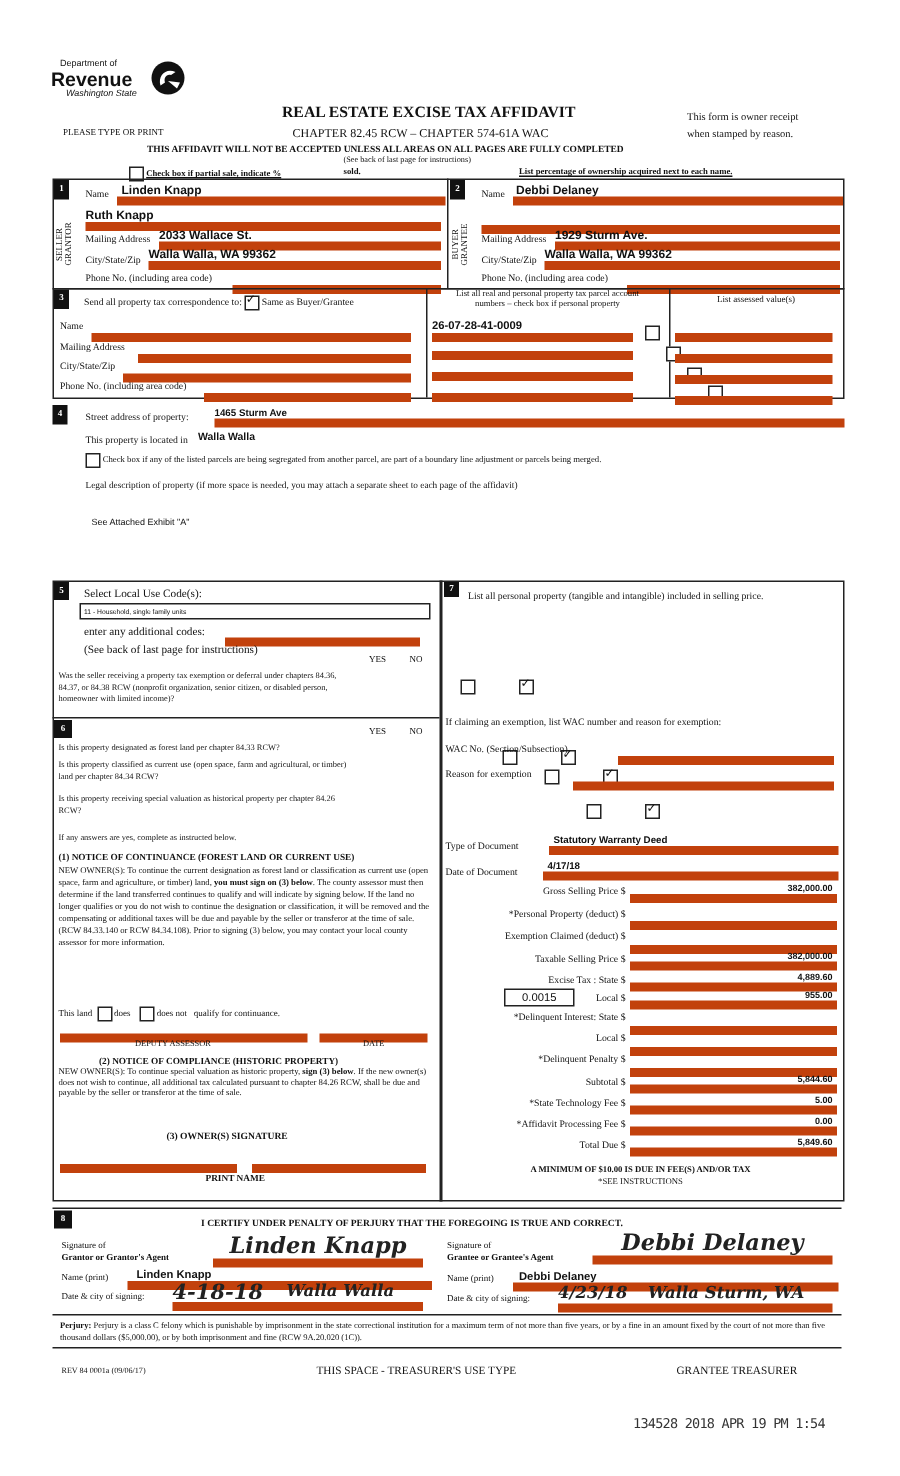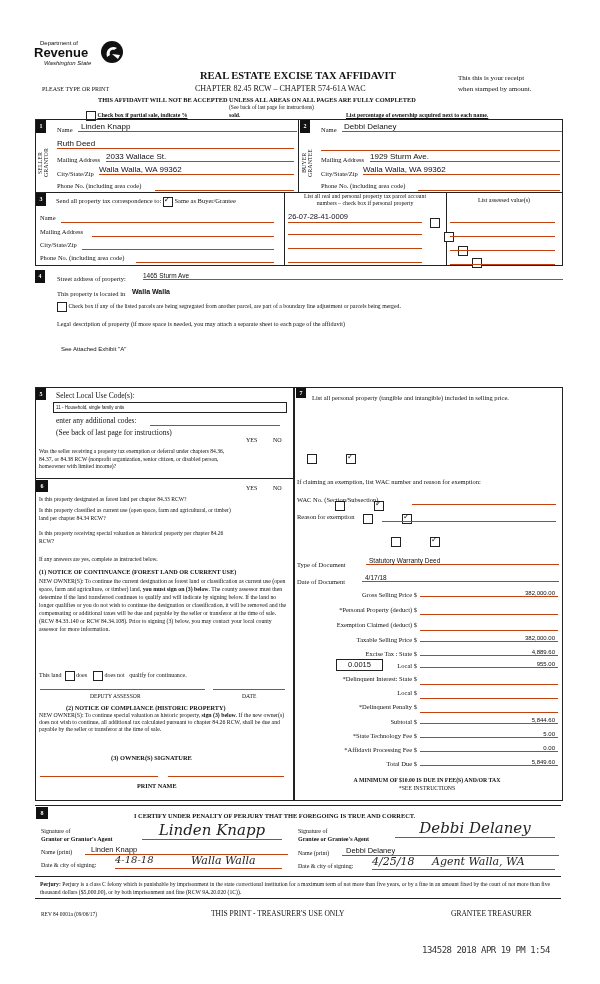--- a/index.html
+++ b/index.html
@@ -1,20 +1,20 @@
 <!DOCTYPE html>
 <html><head>
 <meta charset="utf-8">
 <style>
   html,body{margin:0;padding:0;background:#fff;}
   body{width:600px;height:984px;position:relative;overflow:hidden;font-family:"Liberation Serif",serif;color:#111;}
   .abs{position:absolute;}
   .sans{font-family:"Liberation Sans",sans-serif;}
   .fill{font-family:"Liberation Sans",sans-serif;color:#111;}
-  .u{border-bottom:1px solid #c2410c;}
+  .u{border-bottom:6px solid #c2410c;font-weight:bold;}
   .box{border:1px solid #222;}
   .num{background:#111;color:#fff;font-size:6px;text-align:center;font-weight:bold;line-height:13px;}
   .cb{width:8px;height:8px;border:1px solid #222;display:inline-block;background:#fff;position:relative;vertical-align:middle;}
   .cb.checked::after{content:"✓";position:absolute;left:0;top:-3px;font-size:8px;line-height:10px;font-family:"DejaVu Sans",sans-serif;}
   .lbl{font-size:6.5px;}
   .lbl7{font-size:7px;}
   .money{font-family:"Liberation Sans",sans-serif;font-size:6px;text-align:right;padding-right:3px;}
   .vert{writing-mode:vertical-rl;transform:rotate(180deg);font-size:6px;text-align:center;}
   .sig{font-family:"DejaVu Serif",serif;font-style:italic;font-size:15px;color:#222;}
 </style>
@@ -28,25 +28,25 @@
   <div class="sans" style="position:absolute;left:6px;top:0;font-size:6px;">Department of</div>
   <div class="sans" style="position:absolute;left:0;top:5px;font-size:13px;font-weight:bold;">Revenue</div>
   <div class="sans" style="position:absolute;left:10px;top:20px;font-size:6px;font-style:italic;">Washington State</div>
 </div>
 <svg class="abs" style="left:100px;top:40px;" width="24" height="24" viewBox="0 0 24 24">
   <circle cx="12" cy="12" r="11" fill="#111"></circle>
   <path d="M7 17 C5 10 11 5 17 8 L14 10 C11 9 9 12 10 15 Z" fill="#fff"></path>
   <path d="M12 14 L18 19 L20 15 Z" fill="#fff"></path>
 </svg>
 
-<div class="abs" style="left:200px;top:70px;font-size:10.5px;font-weight:bold;">REAL ESTATE EXCISE TAX AFFIDAVIT</div>
+<div class="abs" style="left:188px;top:70px;font-size:10.5px;font-weight:bold;">REAL ESTATE EXCISE TAX AFFIDAVIT</div>
 <div class="abs" style="left:195px;top:84px;font-size:8px;">CHAPTER 82.45 RCW – CHAPTER 574-61A WAC</div>
 <div class="abs" style="left:42px;top:86px;font-size:6px;">PLEASE TYPE OR PRINT</div>
-<div class="abs" style="left:458px;top:74px;font-size:7px;">This this is your receipt</div>
-<div class="abs" style="left:458px;top:85px;font-size:7px;">when stamped by amount.</div>
+<div class="abs" style="left:458px;top:74px;font-size:7px;">This form is owner receipt</div>
+<div class="abs" style="left:458px;top:85px;font-size:7px;">when stamped by reason.</div>
 <div class="abs" style="left:98px;top:96px;font-size:6.3px;font-weight:bold;">THIS AFFIDAVIT WILL NOT BE ACCEPTED UNLESS ALL AREAS ON ALL PAGES ARE FULLY COMPLETED</div>
 <div class="abs" style="left:229px;top:104px;font-size:5.5px;">(See back of last page for instructions)</div>
 <div class="abs" style="left:86px;top:111px;font-size:5.8px;font-weight:bold;">
   <span class="cb"></span>
   <span style="text-decoration:underline;">Check box if partial sale, indicate %</span>
 </div>
 <div class="abs" style="left:229px;top:112px;font-size:5.8px;font-weight:bold;">sold.</div>
 <div class="abs" style="left:346px;top:112px;font-size:5.8px;font-weight:bold;text-decoration:underline;">List percentage of ownership acquired next to each name.</div>
 
 
@@ -57,21 +57,21 @@
 <div class="abs vert" style="left:37px;top:140px;width:16px;height:46px;">
   <span>SELLER</span><br><span>GRANTOR</span>
 </div>
 <div class="abs vert" style="left:301px;top:140px;width:16px;height:46px;">
   <span>BUYER</span><br><span>GRANTEE</span>
 </div>
 
 
 <div class="abs lbl" style="left:57px;top:126px;">Name</div>
 <div class="abs u fill" style="left:78px;top:122px;width:216px;font-size:8px;padding-left:3px;">Linden Knapp</div>
-<div class="abs u fill" style="left:57px;top:139px;width:237px;font-size:8px;">Ruth Deed</div>
+<div class="abs u fill" style="left:57px;top:139px;width:237px;font-size:8px;">Ruth Knapp</div>
 <div class="abs lbl" style="left:57px;top:156px;">Mailing Address</div>
 <div class="abs u fill" style="left:106px;top:152px;width:188px;font-size:8px;">2033 Wallace St.</div>
 <div class="abs lbl" style="left:57px;top:170px;">City/State/Zip</div>
 <div class="abs u fill" style="left:99px;top:165px;width:195px;font-size:8px;">Walla Walla, WA 99362</div>
 <div class="abs lbl" style="left:57px;top:182px;">Phone No. (including area code)</div>
 <div class="abs u" style="left:155px;top:182px;width:139px;height:8px;"></div>
 
 
 <div class="abs lbl" style="left:321px;top:126px;">Name</div>
 <div class="abs u fill" style="left:342px;top:122px;width:218px;font-size:8px;padding-left:2px;">Debbi Delaney</div>
@@ -244,43 +244,43 @@
 
 <div class="abs" style="left:41px;top:827px;font-size:6px;line-height:8px;">
   <div>Signature of</div>
   <div style="font-weight:bold;">Grantor or Grantor's Agent</div>
 </div>
 <div class="abs u sig" style="left:142px;top:821px;width:140px;text-align:center;">Linden Knapp</div>
 <div class="abs" style="left:41px;top:849px;font-size:6px;">Name (print)</div>
 <div class="abs u fill" style="left:85px;top:845px;width:197px;font-size:7.5px;padding-left:6px;">Linden Knapp</div>
 <div class="abs" style="left:41px;top:862px;font-size:6px;">Date &amp; city of signing:</div>
 <div class="abs u" style="left:115px;top:856px;width:167px;height:12px;">
-  <span class="sig" style="font-size:10px;position:absolute;left:0;top:-2px;">4-18-18</span>
+  <span class="sig" style="font-size:14px;position:absolute;left:0;top:-2px;">4-18-18</span>
   <span class="sig" style="font-size:11px;position:absolute;left:76px;top:-2px;">Walla Walla</span>
 </div>
 
 <div class="abs" style="left:298px;top:827px;font-size:6px;line-height:8px;">
   <div>Signature of</div>
   <div style="font-weight:bold;">Grantee or Grantee's Agent</div>
 </div>
 <div class="abs u sig" style="left:395px;top:819px;width:160px;text-align:center;">Debbi Delaney</div>
 <div class="abs" style="left:298px;top:850px;font-size:6px;">Name (print)</div>
 <div class="abs u fill" style="left:342px;top:846px;width:213px;font-size:7.5px;padding-left:4px;">Debbi Delaney</div>
 <div class="abs" style="left:298px;top:863px;font-size:6px;">Date &amp; city of signing:</div>
 <div class="abs u" style="left:372px;top:857px;width:183px;height:12px;">
-  <span class="sig" style="font-size:11px;position:absolute;left:0;top:-2px;">4/25/18</span>
-  <span class="sig" style="font-size:11px;position:absolute;left:60px;top:-2px;">Agent Walla, WA</span>
+  <span class="sig" style="font-size:11px;position:absolute;left:0;top:-2px;">4/23/18</span>
+  <span class="sig" style="font-size:11px;position:absolute;left:60px;top:-2px;">Walla Sturm, WA</span>
 </div>
 
 <div class="abs" style="left:35px;top:876px;width:526px;height:1px;background:#222;"></div>
 <div class="abs" style="left:40px;top:880px;width:520px;font-size:5.7px;line-height:8px;">
   <b>Perjury:</b><span> Perjury is a class C felony which is punishable by imprisonment in the state correctional institution for a maximum term of not more than five years, or by a fine in an amount fixed by the court of not more than five thousand dollars ($5,000.00), or by both imprisonment and fine (RCW 9A.20.020 (1C)).</span>
 </div>
 <div class="abs" style="left:35px;top:898px;width:526px;height:1px;background:#222;"></div>
 
 
 <div class="abs" style="left:41px;top:911px;font-size:5.4px;">REV 84 0001a (09/06/17)</div>
-<div class="abs" style="left:211px;top:909px;font-size:7.5px;">THIS PRINT - TREASURER'S USE ONLY</div>
+<div class="abs" style="left:211px;top:909px;font-size:7.5px;">THIS SPACE - TREASURER'S USE TYPE</div>
 <div class="abs" style="left:451px;top:909px;font-size:7.5px;">GRANTEE TREASURER</div>
 <div class="abs" style="left:422px;top:945px;font-size:9px;font-family:'DejaVu Sans Mono',monospace;letter-spacing:-0.5px;color:#333;">134528 2018 APR 19 PM 1:54</div>
 
 
 
 
 </body></html>

